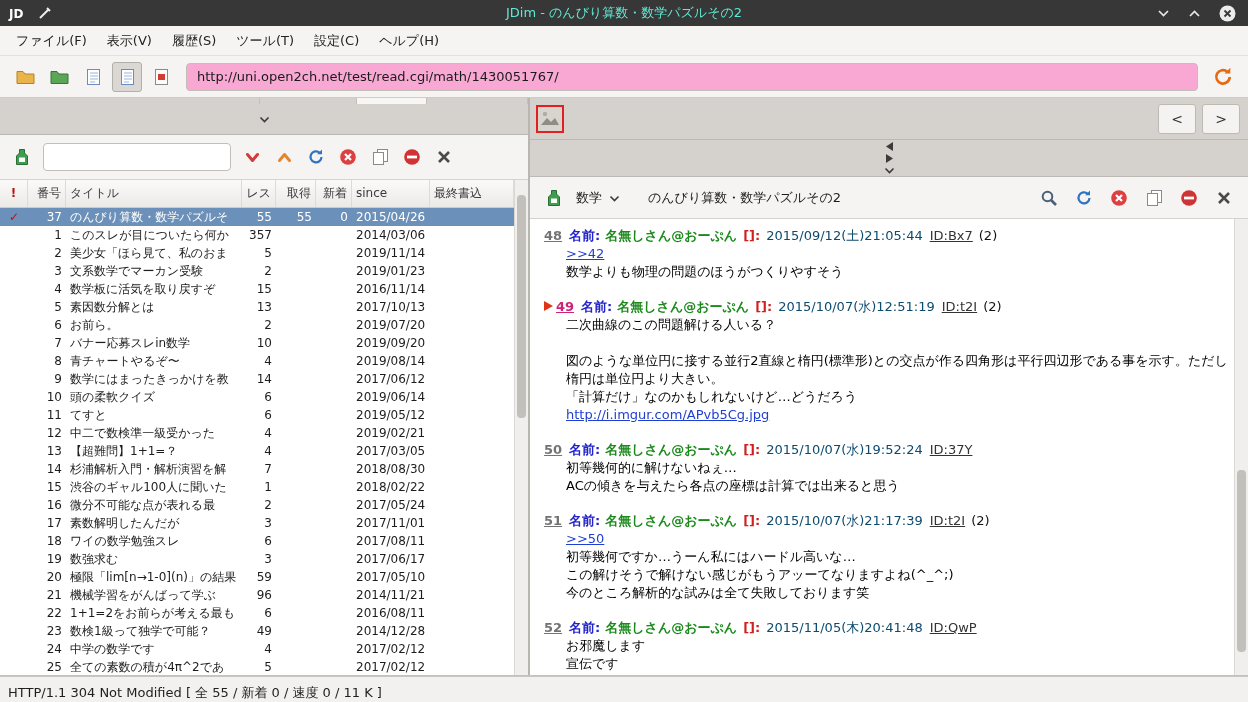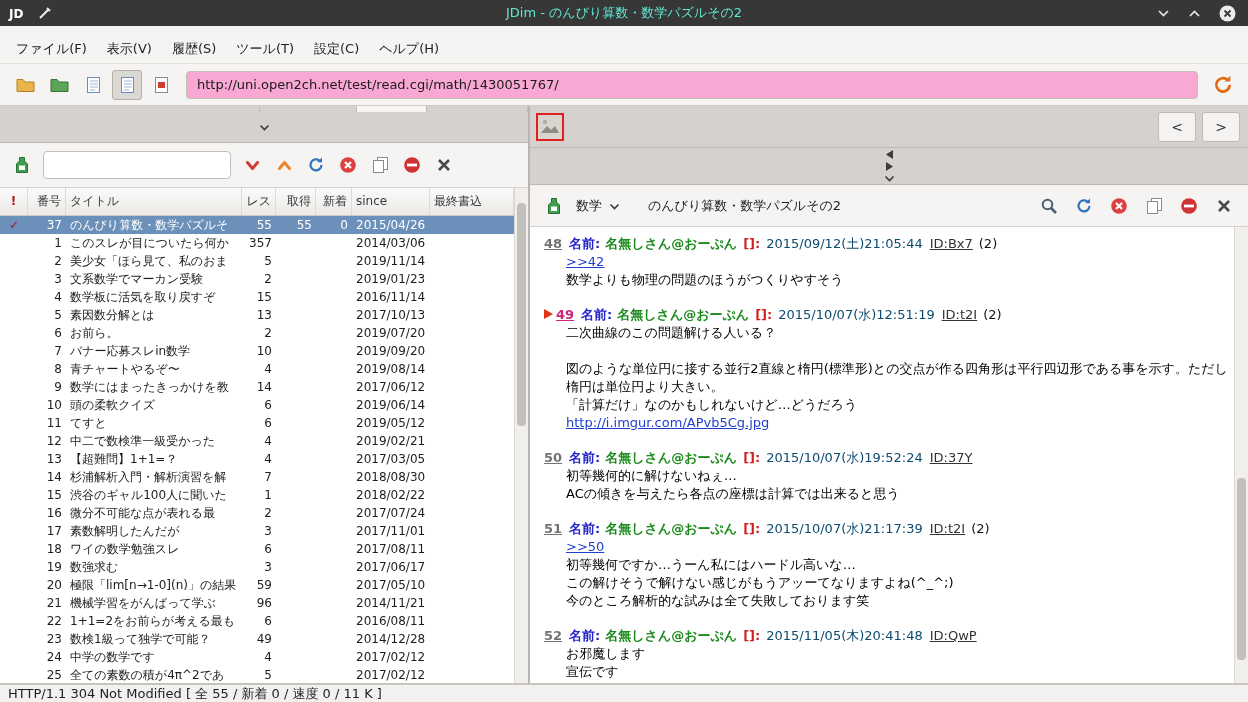--- a/index.html
+++ b/index.html
@@ -8,21 +8,21 @@
   .window { width:1248px; height:702px; background:#f5f4f2; position:relative; overflow:hidden; }
 
   
   .titlebar { height:26px; background:#373737; color:#fff; display:flex; align-items:center; position:relative; }
   .tb-left { display:flex; align-items:center; gap:6px; padding-left:8px; z-index:2; }
   .titlebar-title { position:absolute; left:0; right:0; text-align:center; font-size:13px; color:#5eead4; pointer-events:none; }
   .win-controls { margin-left:auto; display:flex; align-items:center; gap:18px; padding-right:12px; z-index:2; }
   .win-btn { display:flex; align-items:flex-start; justify-content:center; cursor:default; }
 
   
-  .menubar { height:30px; background:#f5f4f2; display:flex; align-items:center; padding-left:6px; border-bottom:1px solid #e3e1de;margin-top:8px; }
+  .menubar { height:30px; background:#f5f4f2; display:flex; align-items:center; padding-left:6px; border-bottom:1px solid #e3e1de; }
   .menu-item { padding:5px 10px; font-size:13px; color:#222; }
 
   
   .toolbar { height:42px; background:#f5f4f2; display:flex; align-items:center; padding:0 10px; border-bottom:1px solid #cfccc8; }
   .tb-group { display:flex; align-items:center; gap:4px; }
   .tool-btn { width:30px; height:30px; display:flex; align-items:center; justify-content:center; border-radius:3px; border:1px solid transparent; }
   .tool-btn.pressed { background:#dbd8d3; border:1px solid #b3afa9; }
   .urlbar { flex:1; height:28px; border:1px solid #c2bfba; border-radius:4px; background:#f9a8d4; padding:0 10px; font-size:13px; margin:0 10px; font-family:"DejaVu Sans",sans-serif; color:#1a1a1a; }
 
   
@@ -84,21 +84,21 @@
   .name-label { color:#2323cc; font-weight:bold; margin-right:5px; }
   .poster-name { color:#1b8a1b; font-weight:bold; margin-right:6px; }
   .post-mail { color:#d02020; font-weight:bold; margin-right:6px; }
   .post-date { color:#0c4a6e; margin-right:7px; }
   .post-id { color:#333; text-decoration:underline; margin-right:6px; }
   .post-count { color:#111; }
   .post-line { line-height:18px; margin-left:22px; min-height:18px; word-break:break-all; }
   .post-link { color:#1f3fd0; text-decoration:underline; }
 
   
-  .statusbar { height:26px; background:#f2f1ef; border-top:1px solid #c9c6c1; display:flex; align-items:flex-start; padding-left:8px; font-size:13px; color:#1e1e1e; }
+  .statusbar { height:26px; background:#f2f1ef; border-top:1px solid #c9c6c1; display:flex; align-items:flex-end; padding-left:8px; font-size:13px; color:#1e1e1e; }
 </style>
 </head>
 <body>
 
 <div class="window">
 
   <div class="titlebar">
     <div class="tb-left">
       <span class="win-btn">
           <svg width="24" height="16">
@@ -443,21 +443,21 @@
               <span class="cell c-since">2018/02/22</span>
               <span class="cell c-last"></span>
             </div>
             <div class="trow">
               <span class="cell c-mark"></span>
               <span class="cell c-num">16</span>
               <span class="cell c-title">微分不可能な点が表れる最</span>
               <span class="cell c-res">2</span>
               <span class="cell c-got"></span>
               <span class="cell c-neu"></span>
-              <span class="cell c-since">2017/07/24</span>
+              <span class="cell c-since">2017/05/24</span>
               <span class="cell c-last"></span>
             </div>
             <div class="trow">
               <span class="cell c-mark"></span>
               <span class="cell c-num">17</span>
               <span class="cell c-title">素数解明したんだが</span>
               <span class="cell c-res">3</span>
               <span class="cell c-got"></span>
               <span class="cell c-neu"></span>
               <span class="cell c-since">2017/11/01</span>

